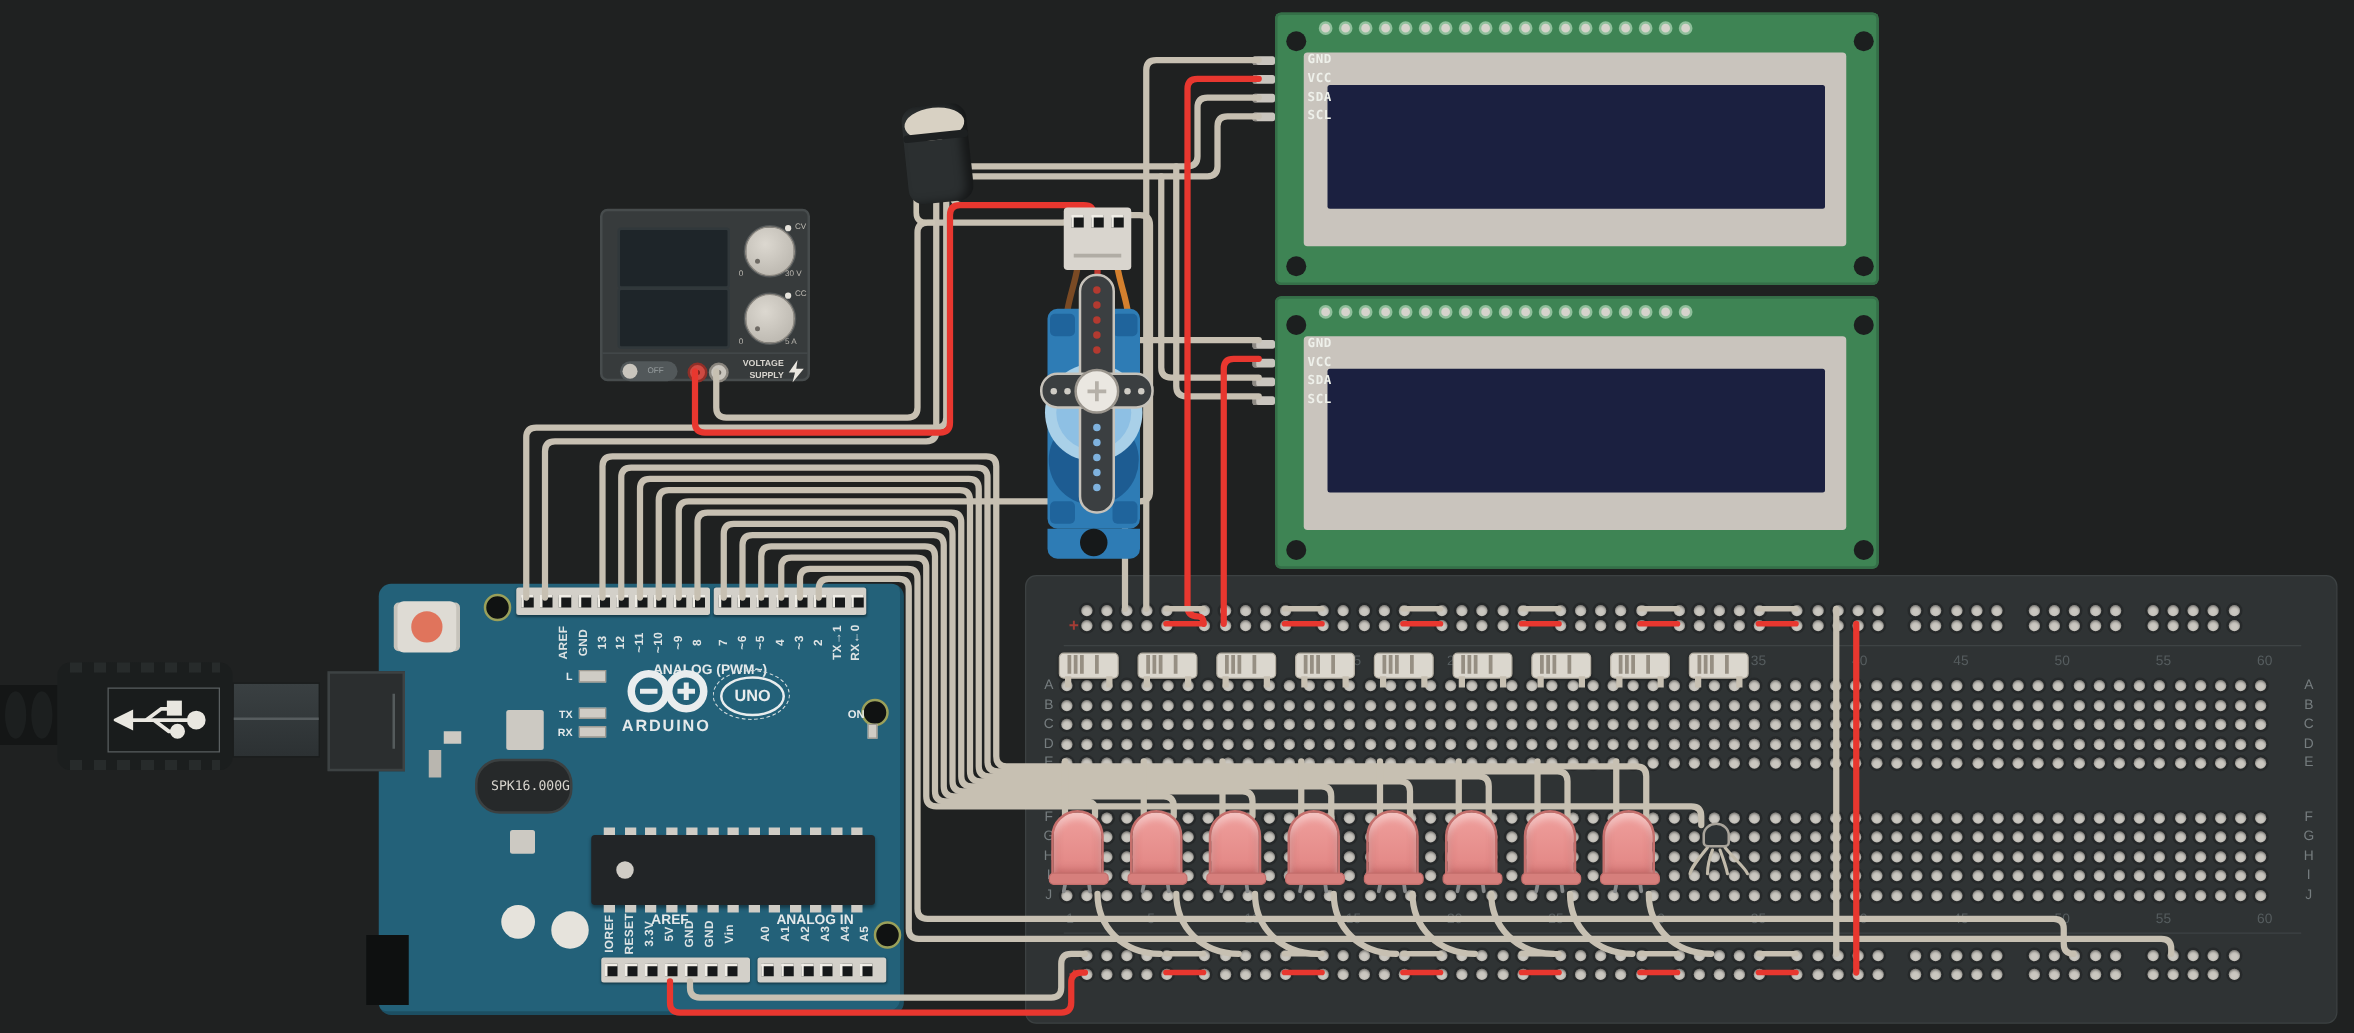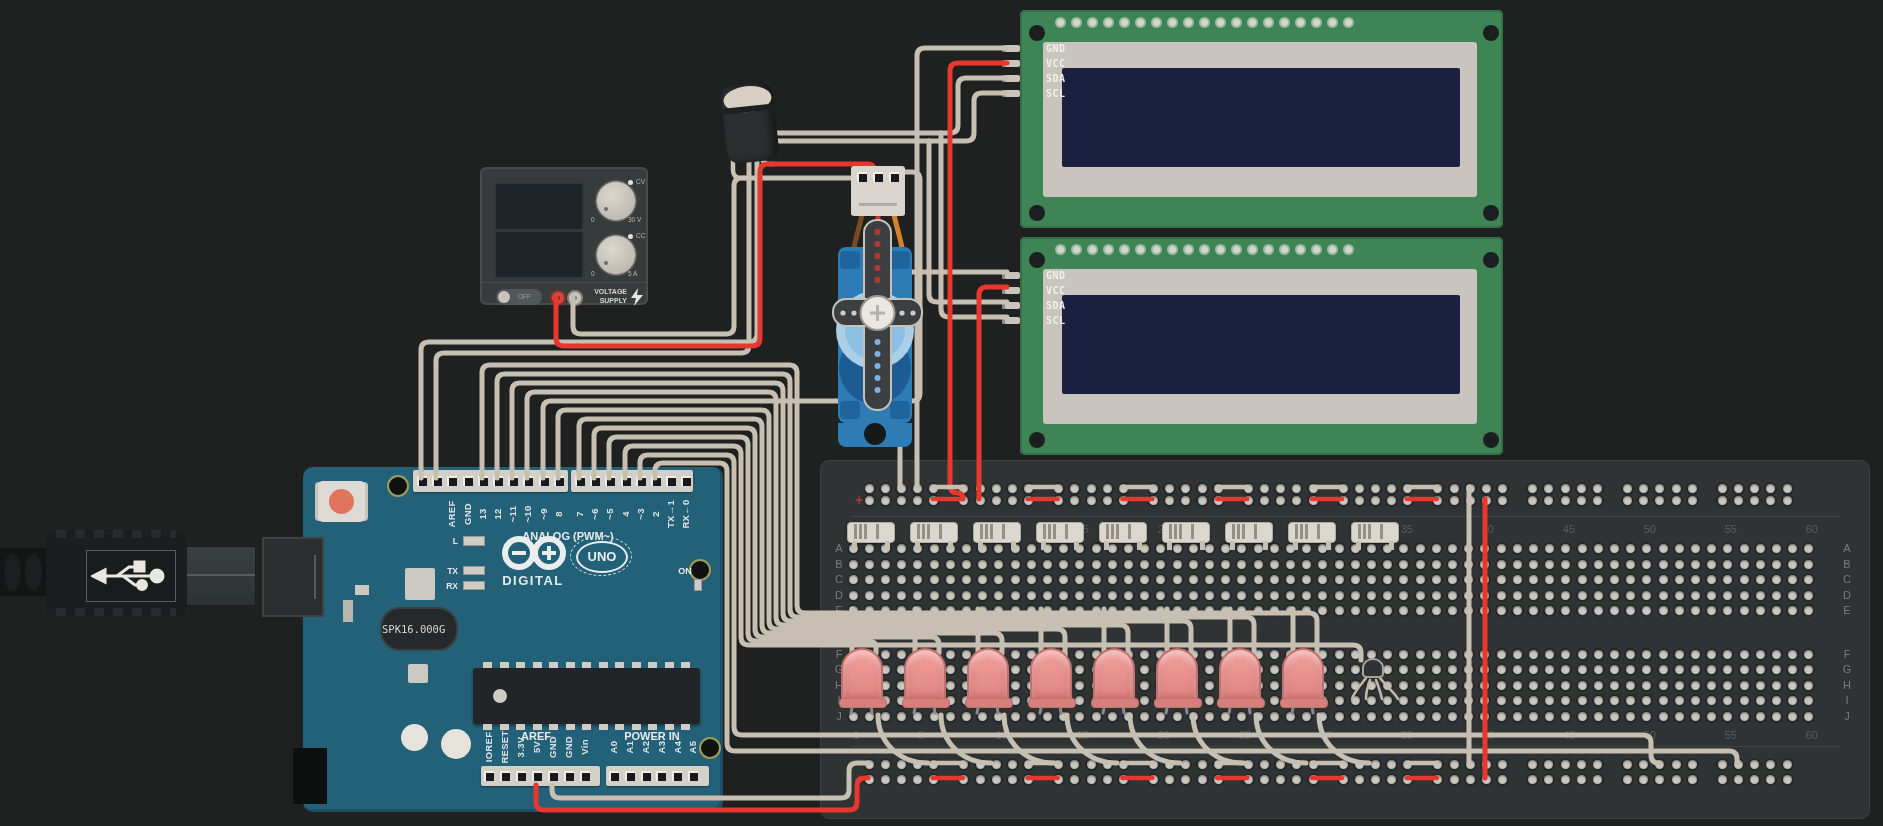--- a/index.html
+++ b/index.html
@@ -120,47 +120,47 @@
         <div class="ph" style="left: 3px; top: 5px;"></div>
         <div class="ph" style="left: 18.8px; top: 5px;"></div>
         <div class="ph" style="left: 34.6px; top: 5px;"></div>
         <div class="ph" style="left: 50.4px; top: 5px;"></div>
         <div class="ph" style="left: 66.2px; top: 5px;"></div>
         <div class="ph" style="left: 82px; top: 5px;"></div>
       </div>
 
     <div class="silk" style="left:265px;top:69px;">ANALOG (PWM~)</div>
     <div class="silk" style="left:233px;top:269px;">AREF</div>
-    <div class="silk" style="left:349px;top:269px;">POWER IN</div>
+    <div class="silk" style="left:349px;top:269px;">ANALOG IN</div>
 
     <div class="ledbar" style="left:160px;top:69px;width:22px;height:10px;"></div>
     <div class="ledbar" style="left:160px;top:99px;width:22px;height:9px;"></div>
     <div class="ledbar" style="left:160px;top:114px;width:22px;height:9px;"></div>
     <div class="ledlab" id="lab-L" style="left:129px;top:69px;width:26px;">L</div>
     <div class="ledlab" id="lab-TX" style="left:125px;top:99px;width:30px;">TX</div>
     <div class="ledlab" id="lab-RX" style="left:125px;top:114px;width:30px;">RX</div>
 
     <svg width="76" height="42" viewBox="0 0 76 42" style="position:absolute;left:196px;top:65px;">
       <g fill="none" stroke="#e9edee" stroke-width="6">
         <circle cx="20" cy="21" r="14"></circle>
         <circle cx="50" cy="21" r="14"></circle>
       </g>
       <rect x="13" y="19" width="14" height="4" fill="#e9edee"></rect>
       <rect x="43" y="19" width="14" height="4" fill="#e9edee"></rect>
       <rect x="48" y="14" width="4" height="14" fill="#e9edee"></rect>
     </svg>
-    <div class="silk" style="left:230px;top:113px;font-size:13px;letter-spacing:1.5px;">DIGITAL</div>
+    <div class="silk" style="left:230px;top:113px;font-size:13px;letter-spacing:1.5px;">ARDUINO</div>
     <div class="abs" style="left:267px;top:69px;width:60px;height:38px;border:1.5px dashed #cfd8da;border-radius:50%;"></div>
     <div class="abs" style="left:273px;top:74px;width:48px;height:28px;border:2px solid #e9edee;border-radius:50%;text-align:center;">
       <span style="font:bold 13px 'Liberation Sans',sans-serif;color:#e9edee;line-height:28px;">UNO</span>
     </div>
     <div class="silk" style="left:382px;top:104px;font-size:9px;">ON</div>
     <div class="ledbar" style="left:391px;top:112px;width:8px;height:12px;"></div>
 
-    <div class="abs" style="left:77px;top:140px;width:74px;height:40px;background:#26292a;border:2px solid #3b4041;border-radius:20px;text-align:left;">
+    <div class="abs" style="left:77px;top:140px;width:74px;height:40px;background:#26292a;border:2px solid #3b4041;border-radius:20px;text-align:right;">
       <span style="font:10.5px 'DejaVu Sans Mono',monospace;color:#d8d5ce;line-height:40px;">SPK16.000G</span>
     </div>
     <div class="abs" style="left:102px;top:101px;width:30px;height:32px;background:#ccc9c2;border-radius:2px;"></div>
     <div class="abs" style="left:105px;top:197px;width:20px;height:19px;background:#ccc9c2;border-radius:2px;"></div>
     <div class="abs" style="left:52px;top:118px;width:14px;height:10px;background:#ccc9c2;"></div>
     <div class="abs" style="left:40px;top:133px;width:10px;height:22px;background:#b9b6af;"></div>
 
     <div class="abs" id="icchip" style="left:170px;top:201px;width:227px;height:56px;background:#222527;border-radius:3px;box-shadow:0 2px 3px rgba(0,0,0,.4);">
       <div class="abs" style="left:20px;top:21px;width:14px;height:14px;border-radius:50%;background:#cfccc5;"></div>
     <div style="position: absolute; left: 10px; top: -6px; width: 9px; height: 6px; background: rgb(207, 204, 197);"></div>

